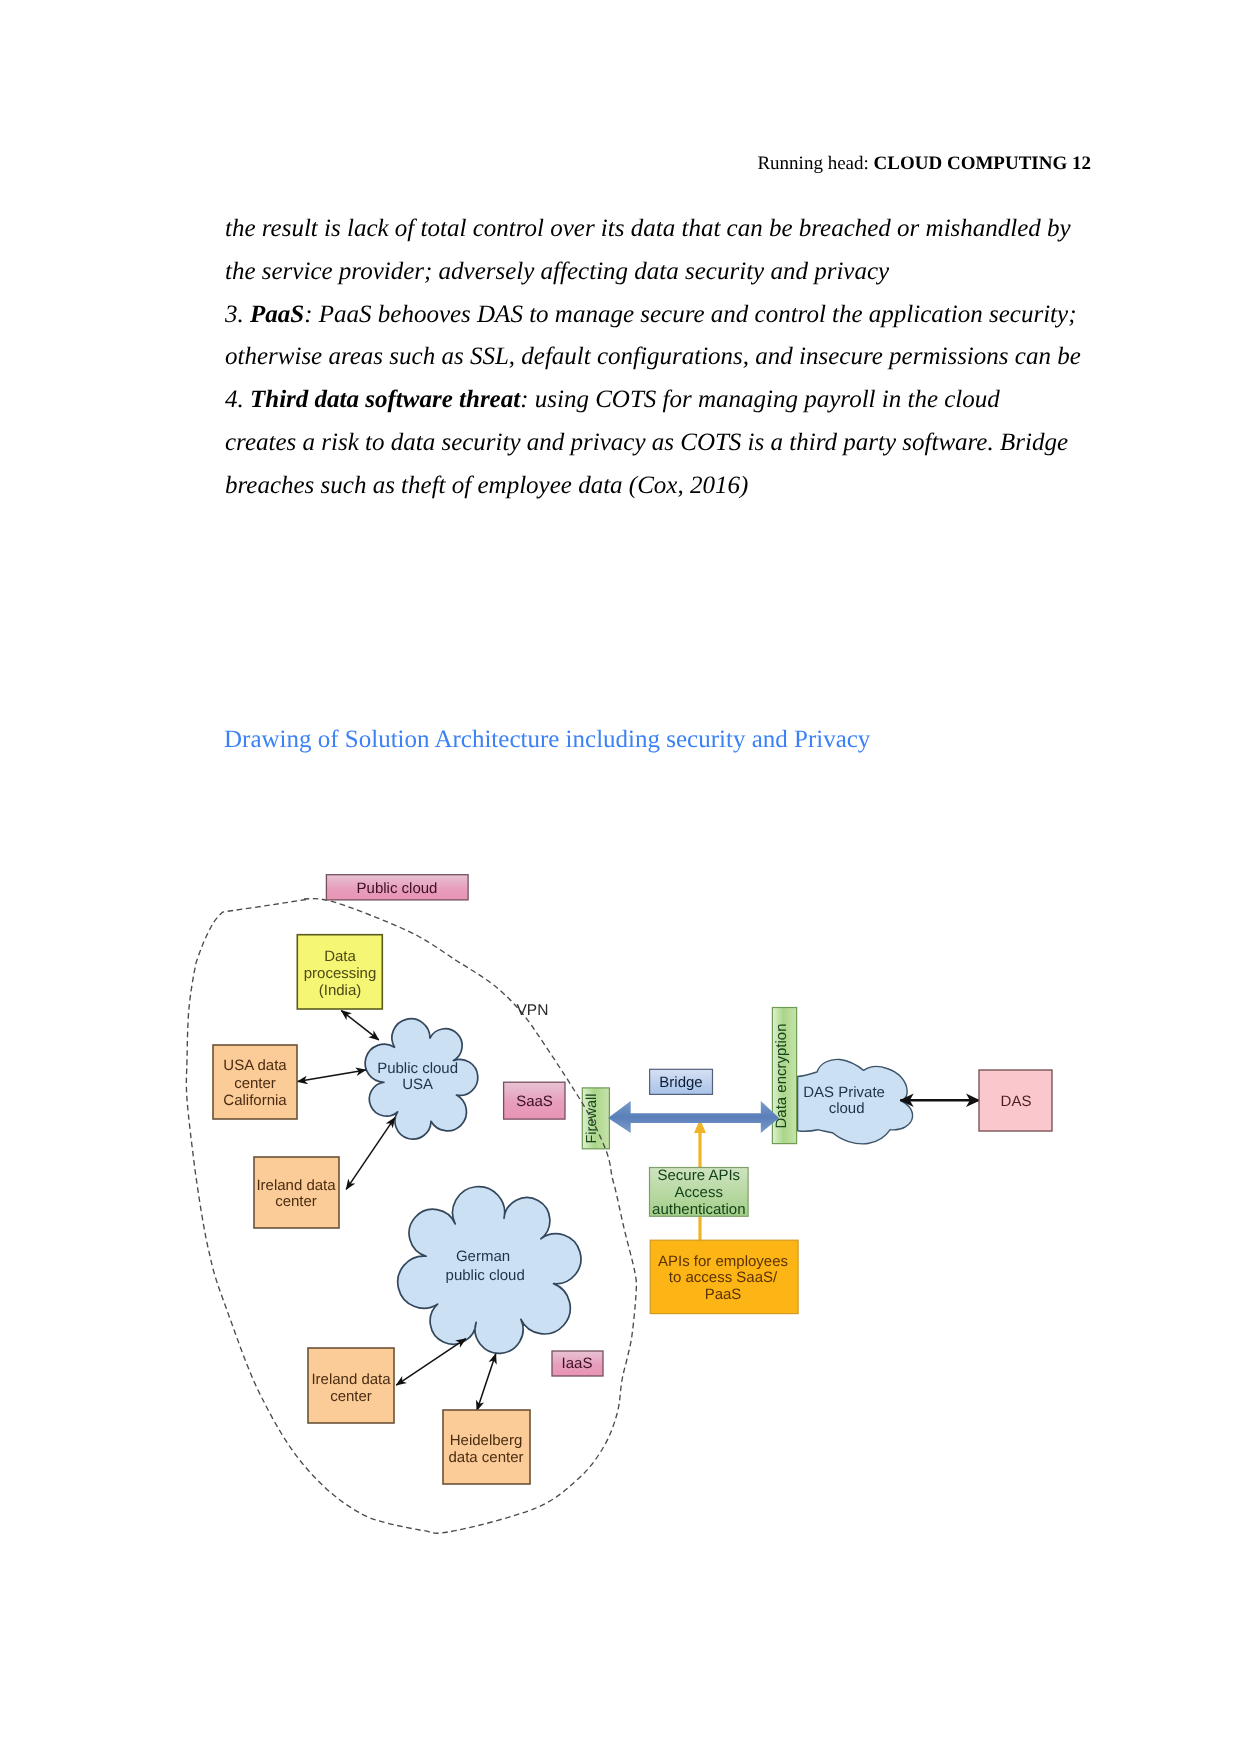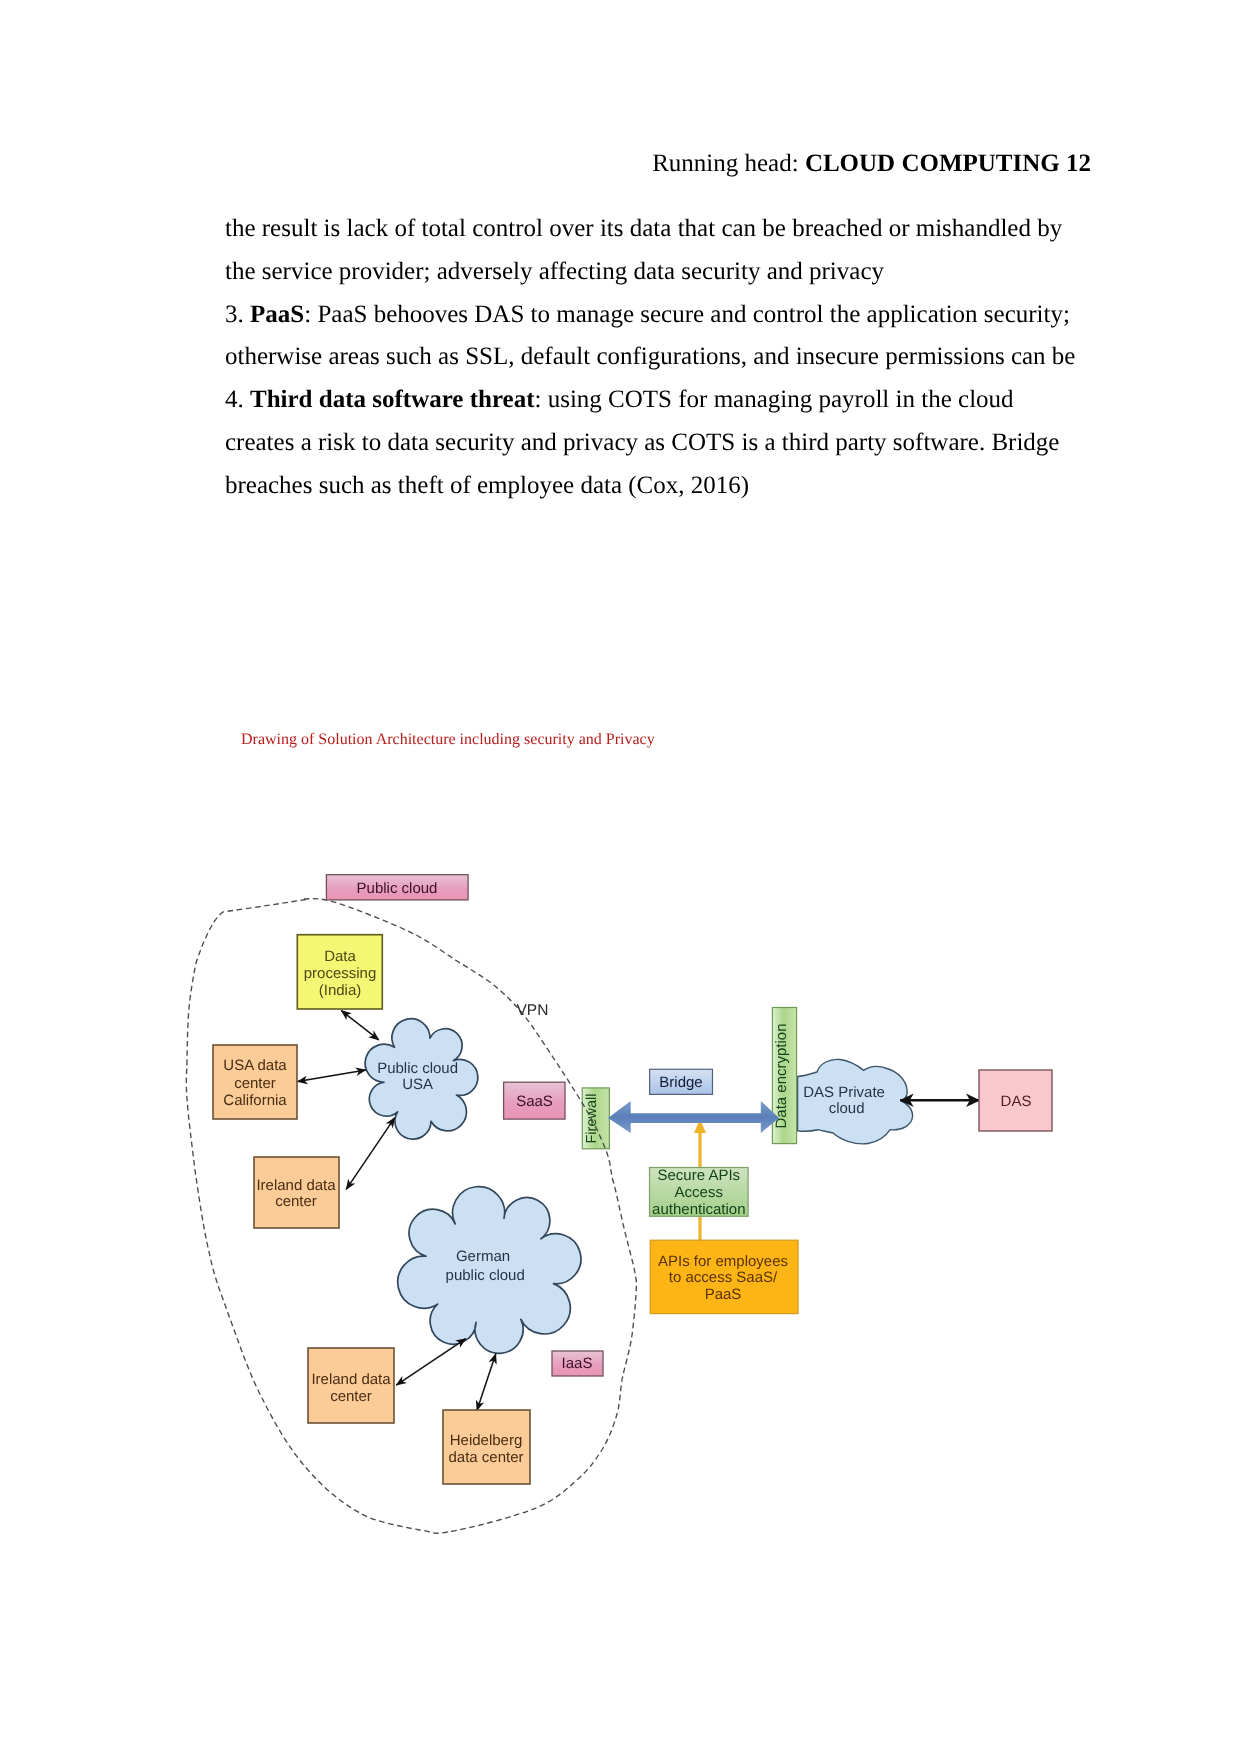--- a/index.html
+++ b/index.html
@@ -1,27 +1,27 @@
 <!DOCTYPE html>
 <html><head>
 <meta charset="utf-8">
 <title>Cloud Computing Document</title>
 <style>
   html,body{margin:0;padding:0;background:#fff;}
   body{width:1241px;height:1754px;font-family:"Liberation Serif",serif;-webkit-font-smoothing:antialiased;text-rendering:geometricPrecision;}
   .page{position:relative;width:1241px;height:1754px;overflow:hidden;background:#fff;}
 
-  .runhead{position:absolute;left:225px;top:147px;width:866px;text-align:right;font-size:25px;line-height:34px;color:#000;white-space:nowrap;}
+  .runhead{position:absolute;left:225px;top:147px;width:866px;text-align:right;font-size:19px;line-height:34px;color:#000;white-space:nowrap;}
   .runhead .bold{font-weight:bold;}
 
-  .body-text{position:absolute;left:225px;top:208px;width:880px;font-size:25px;line-height:42.8px;color:#000;text-align:left;}
+  .body-text{position:absolute;left:225px;top:208px;width:880px;font-size:25px;line-height:42.8px;color:#000;text-align:left;font-style:italic;}
   .body-text .bold{font-weight:bold;}
   .tline{white-space:nowrap;}
 
-  .heading2{position:absolute;left:241px;top:719px;width:880px;font-size:16px;line-height:42.8px;color:#b91c1c;}
+  .heading2{position:absolute;left:224px;top:719px;width:880px;font-size:25px;line-height:42.8px;color:#3b82f6;}
 
   .figure{position:absolute;left:0px;top:0px;width:1241px;height:1754px;}
   .figure svg{display:block;shape-rendering:geometricPrecision;}
   .dtxt{font-family:"Liberation Sans",sans-serif;font-size:15px;fill:#1f3347;paint-order:stroke;}
   .dtxt-brown{fill:#4a2d12;}
   .dtxt-olive{fill:#4b4a15;}
   .dtxt-plum{fill:#3c1027;}
   .dtxt-green{fill:#14421a;}
   .fw{font-size:14.5px;}
   .dtxt-amber{fill:#5a3205;}

